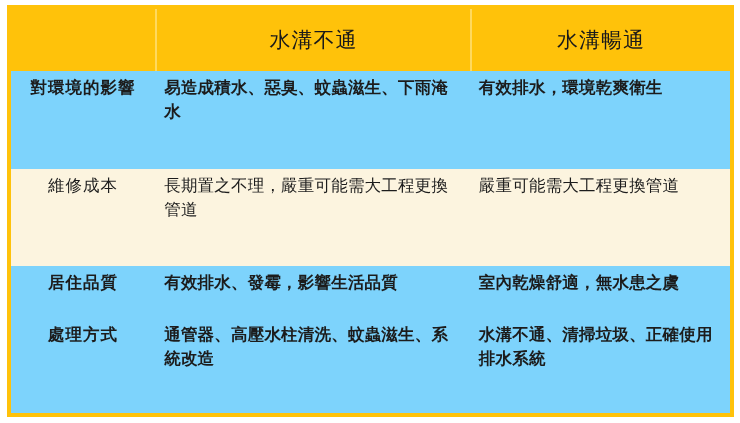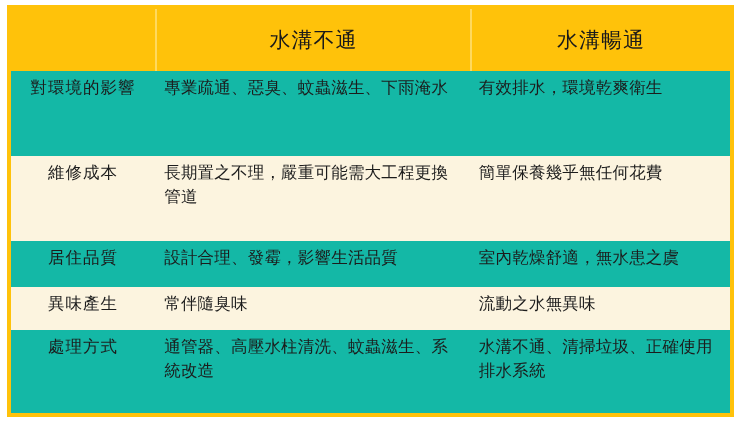--- a/index.html
+++ b/index.html
@@ -82,21 +82,21 @@
   }
   tbody td .cell-inner {
     padding: 5px 8px 6px 9px;
     font-size: 16.5px;
     line-height: 1.45;
     color: #1c1c1c;
     letter-spacing: 0.2px;
     word-break: break-all;
   }
   tbody tr.band-cream td .cell-inner { background: #FCF4DF; }
-  tbody tr.band-white td .cell-inner { background: #14b8a6; }
+  tbody tr.band-white td .cell-inner { background: #7dd3fc; font-weight: bold; }
 
   td.label-cell .cell-inner {
     text-align: center;
     padding-left: 4px;
     padding-right: 4px;
     letter-spacing: 1px;
   }
 
   
   tr.r0 td { height: 68px; }
@@ -130,62 +130,51 @@
       </tr>
     </thead>
     <tbody>
 
 
       <tr class="r1 band-white">
         <td class="label-cell">
           <span class="cell-inner">對環境的影響</span>
         </td>
         <td>
-          <span class="cell-inner">專業疏通、惡臭、蚊蟲滋生、下雨淹水</span>
+          <span class="cell-inner">易造成積水、惡臭、蚊蟲滋生、下雨淹水</span>
         </td>
         <td>
           <span class="cell-inner">有效排水，環境乾爽衛生</span>
         </td>
       </tr>
 
       <tr class="r2 band-cream">
         <td class="label-cell">
           <span class="cell-inner">維修成本</span>
         </td>
         <td>
           <span class="cell-inner">長期置之不理，嚴重可能需大工程更換管道</span>
         </td>
         <td>
-          <span class="cell-inner">簡單保養幾乎無任何花費</span>
+          <span class="cell-inner">嚴重可能需大工程更換管道</span>
         </td>
       </tr>
 
       <tr class="r3 band-white">
         <td class="label-cell">
           <span class="cell-inner">居住品質</span>
         </td>
         <td>
-          <span class="cell-inner">設計合理、發霉，影響生活品質</span>
+          <span class="cell-inner">有效排水、發霉，影響生活品質</span>
         </td>
         <td>
           <span class="cell-inner">室內乾燥舒適，無水患之虞</span>
         </td>
       </tr>
 
-      <tr class="r4 band-cream">
-        <td class="label-cell">
-          <span class="cell-inner">異味產生</span>
-        </td>
-        <td>
-          <span class="cell-inner">常伴隨臭味</span>
-        </td>
-        <td>
-          <span class="cell-inner">流動之水無異味</span>
-        </td>
-      </tr>
 
       <tr class="r5 band-white">
         <td class="label-cell">
           <span class="cell-inner">處理方式</span>
         </td>
         <td>
           <span class="cell-inner">通管器、高壓水柱清洗、蚊蟲滋生、系統改造</span>
         </td>
         <td>
           <span class="cell-inner">水溝不通、清掃垃圾、正確使用排水系統</span>

